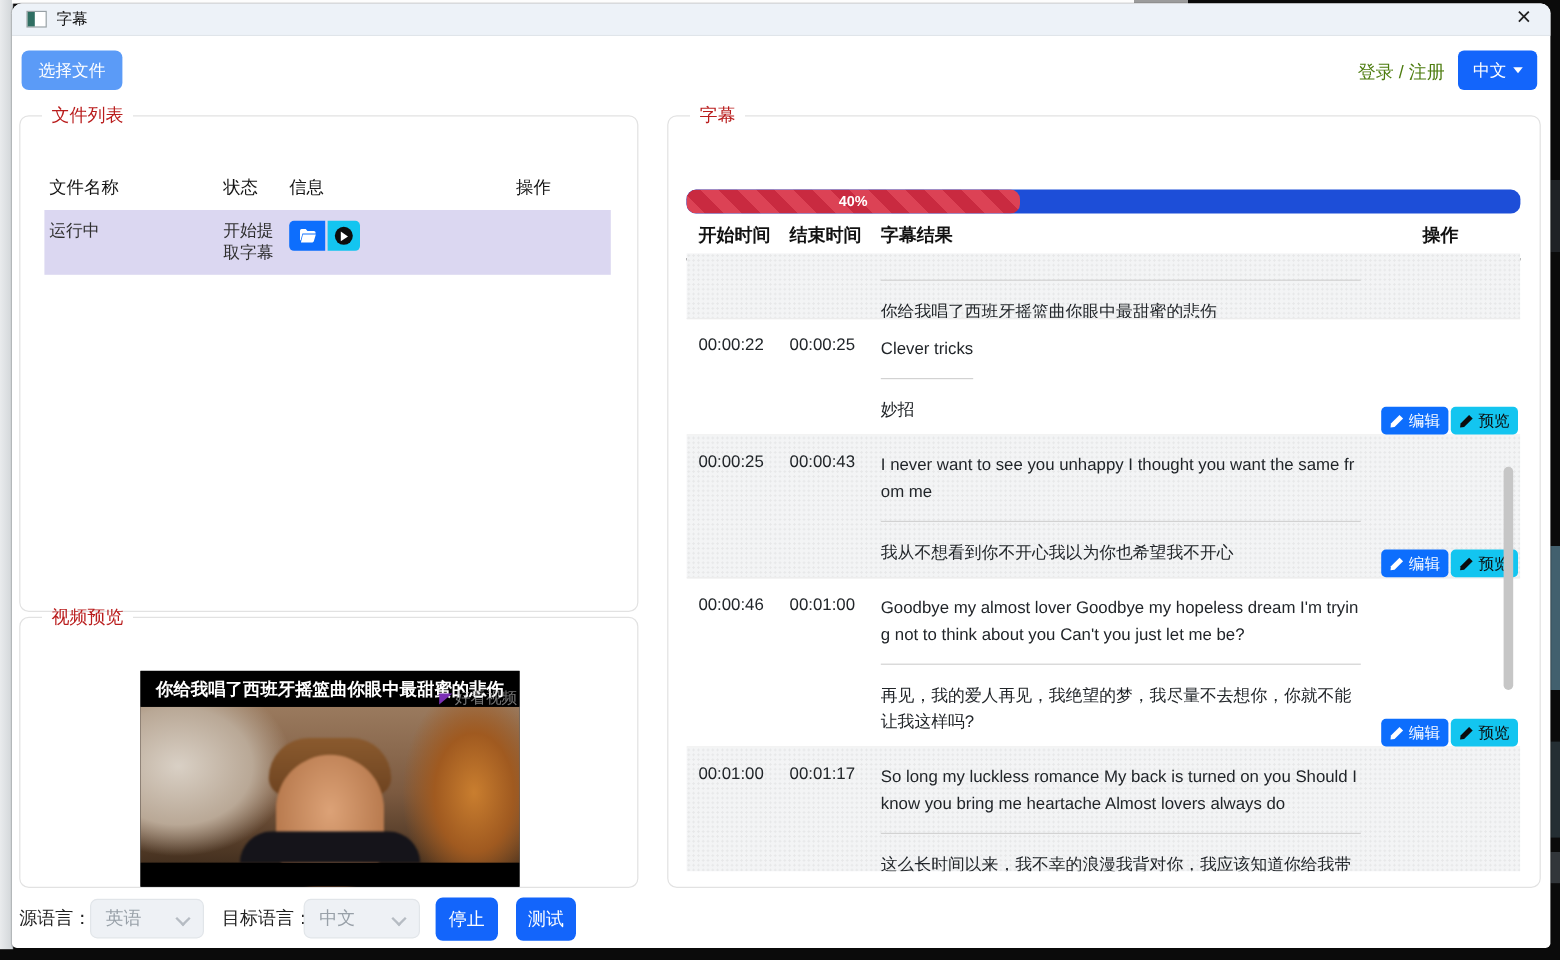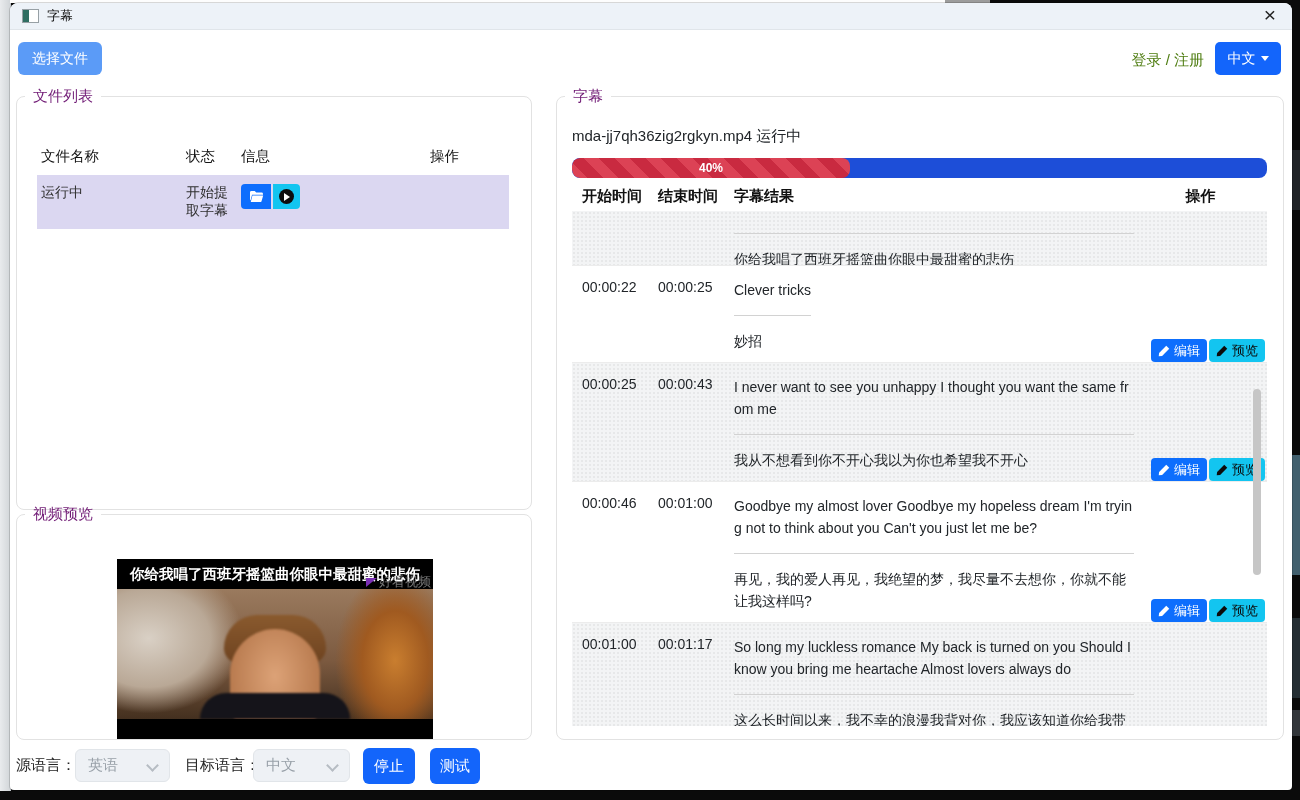--- a/index.html
+++ b/index.html
@@ -24,21 +24,21 @@
   .close{position:absolute;right:12px;top:0;height:26px;line-height:23px;font-size:21px;color:#222;padding:0 4px;cursor:default}
 
   
   .btn{border:none;cursor:default}
   .btn-select{position:absolute;left:8px;top:39px;width:84px;height:33px;background:#5b9bf7;color:#fff;font-size:14px;border-radius:6px;font-family:inherit}
   .auth{position:absolute;right:88px;top:48px;font-size:15px;color:#4d7c0f}
   .btn-lang{position:absolute;right:11px;top:39px;width:66px;height:33px;background:#1365fb;color:#fff;font-size:14px;border-radius:5px;display:flex;align-items:center;justify-content:center;gap:5px;font-family:inherit}
   .caret{width:0;height:0;border-left:4px solid transparent;border-right:4px solid transparent;border-top:5px solid #fff}
 
   fieldset{position:absolute;border:1px solid #e2e2e2;border-radius:8px;margin:0;padding:0}
-  legend{margin-left:8px;padding:0 8px;font-size:15px;color:#701a75}
+  legend{margin-left:18px;padding:0 8px;font-size:15px;color:#b91c1c}
 
   
   #file-panel{left:6px;top:84px;width:514px;height:421px}
   .ft{position:absolute;left:20px;right:22px;top:32px}
   .ft-head,.ft-row{display:grid;grid-template-columns:145px 55px 175px 1fr;padding:9px 4px;font-size:14px}
   .ft-head{font-weight:normal;color:#141414;font-size:14.5px}
   .ft-head .act-h{padding-left:14px}
   .ft-row{background:#dbd7f1;color:#2f2f2f;align-items:start}
   .fname{width:138px;word-break:break-all;line-height:21px}
   .chip-group{display:flex;gap:2px}
@@ -179,21 +179,20 @@
             <div class="face"></div>
             <div class="suit"></div>
         </div>
         <div class="pic-bottom"></div>
       </div>
     </div>
   </fieldset>
 
   <fieldset id="sub-panel">
     <legend>字幕</legend>
-    <div class="sp-file">mda-jj7qh36zig2rgkyn.mp4 运行中</div>
     <div class="sp-prog">
       <div class="sp-fill" style="width: 40%;">
         <span>40%</span>
       </div>
     </div>
     <div class="sp-head">
       <div>开始时间</div>
       <div>结束时间</div>
       <div>字幕结果</div>
       <div class="act-h">操作</div>

